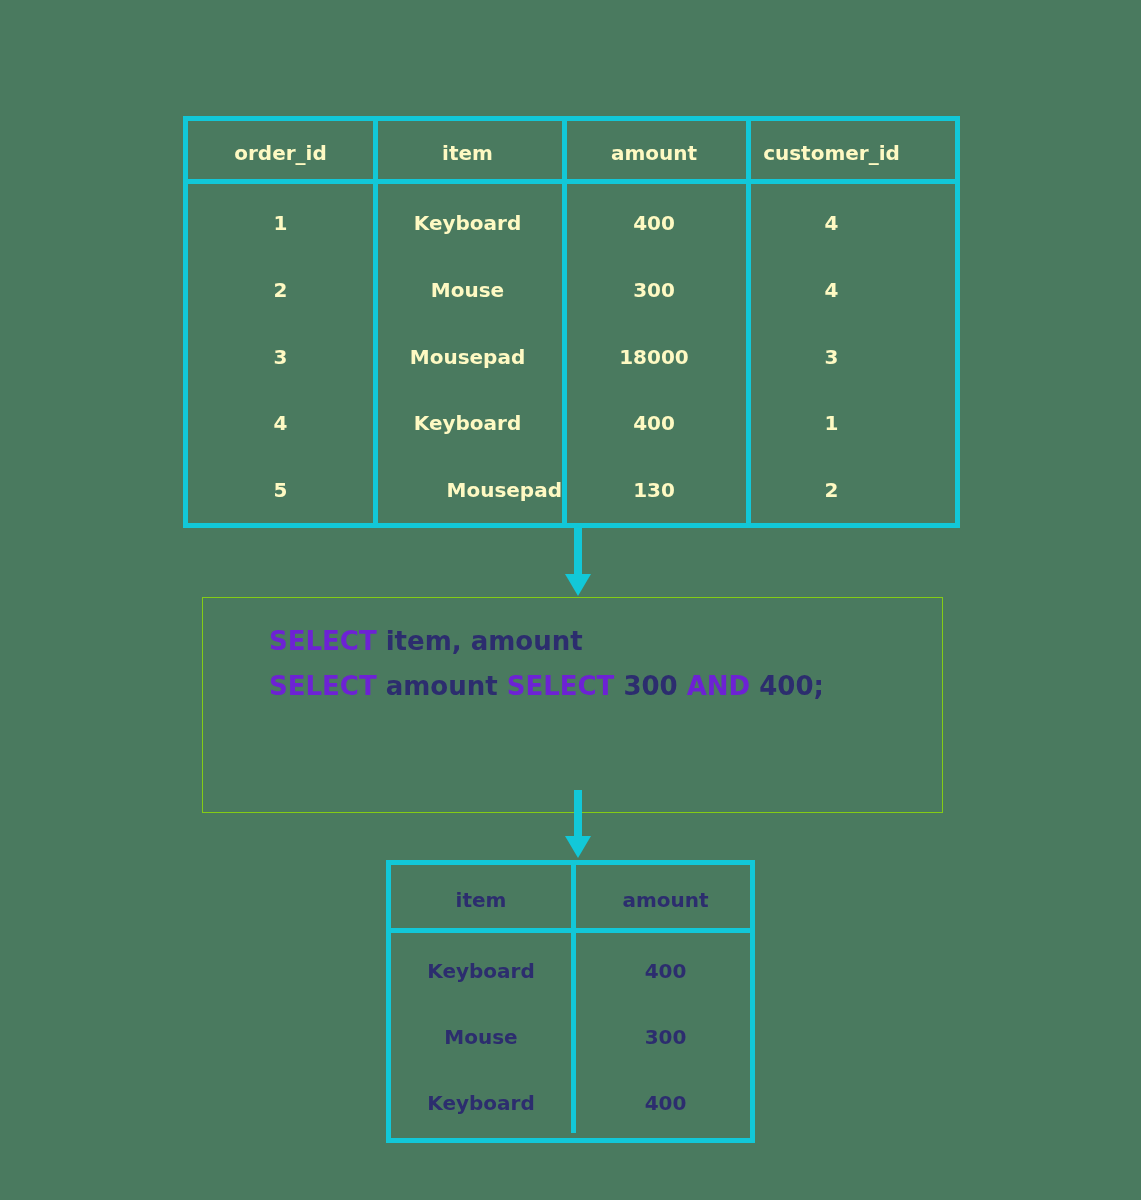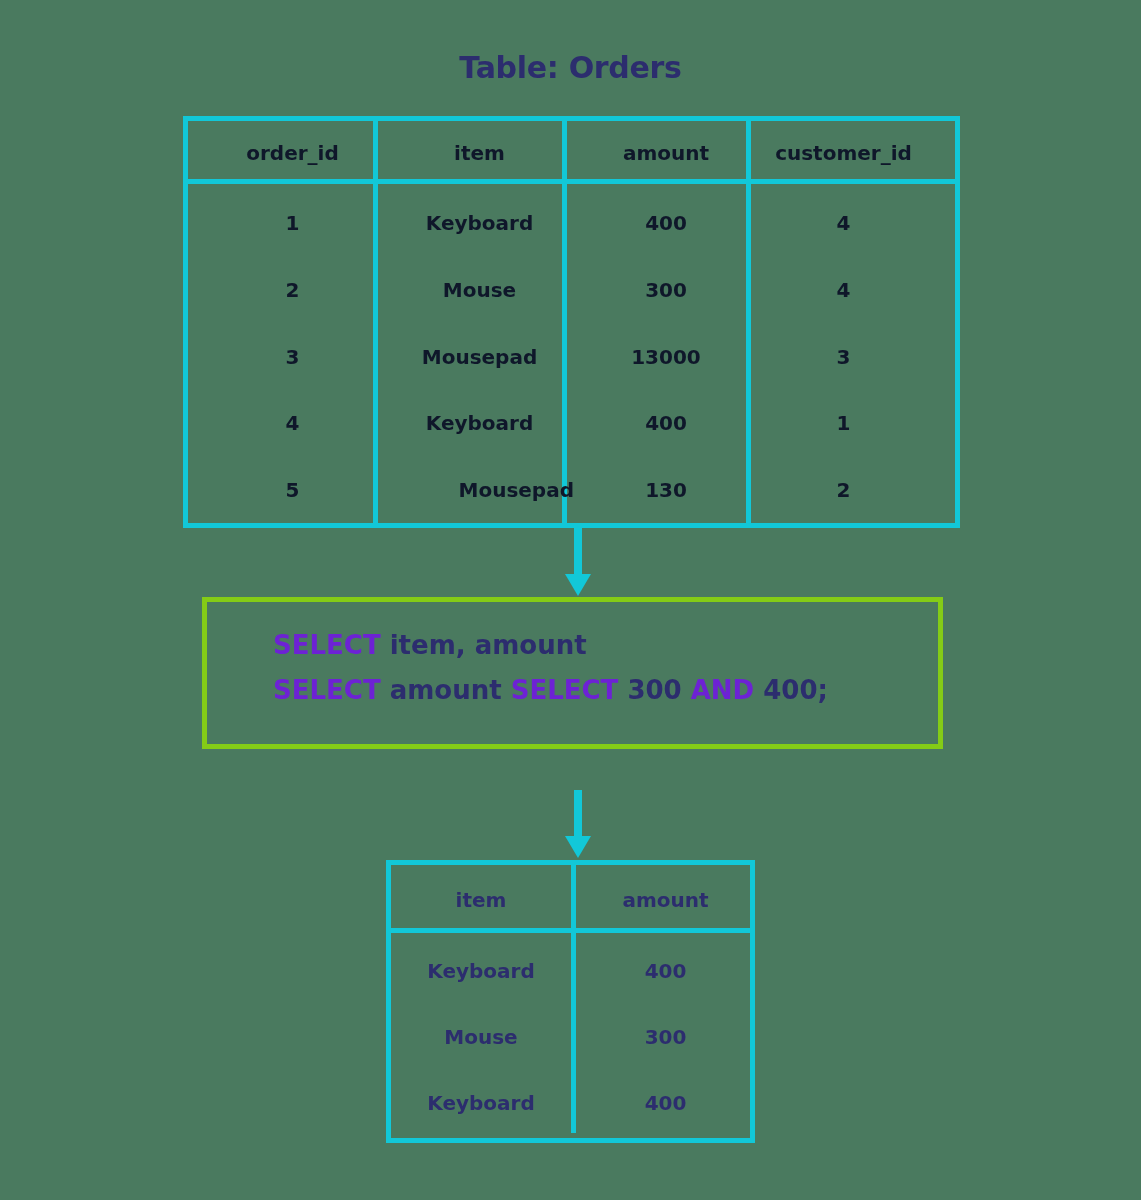--- a/index.html
+++ b/index.html
@@ -59,26 +59,25 @@
     width: 5px;
     height: 100%;
     background: #12c8d8;
   }
   .src-v1 { left: 185px; }
   .src-v2 { left: 374px; }
   .src-v3 { left: 558px; }
 
   .src-cell {
     position: absolute;
-    color: #0f172a;
+    color: #fef9c3;
     font-weight: bold;
     font-size: 20px;
     text-align: center;
     line-height: 1;
-    margin-left: 12px;
   }
   .src-head-cell { font-size: 20px; }
 
   
   .col-0 { left: 0px;   width: 185px; }
   .col-1 { left: 185px; width: 189px; }
   .col-2 { left: 374px; width: 184px; }
   .col-3 { left: 534px; width: 219px; }
 
   
@@ -108,22 +107,22 @@
   #arrow-2 { left: 565px; top: 790px; height: 70px; }
   #arrow-2 .shaft { height: 48px; }
   #arrow-2 .head  { top: 46px; }
 
   
   .query-box {
     position: absolute;
     left: 202px;
     top: 597px;
     width: 741px;
-    height: 152px;
-    border: 5px solid #84cc16;
+    height: 216px;
+    border: 1px solid #84cc16;
     box-sizing: border-box;
   }
   .query-lines {
     position: absolute;
     left: 66px;
     top: 30px;
     right: 10px;
   }
   .query-line {
     font-size: 26px;
@@ -170,21 +169,20 @@
     line-height: 1;
   }
   .rcol-0 { left: 0px;   width: 180px; }
   .rcol-1 { left: 185px; width: 179px; }
 </style>
 </head>
 <body>
 
 <div id="stage">
 
-  <div class="diagram-title">Table: Orders</div>
 
   <div class="source-table">
     <div class="src-header-rule"></div>
     <div class="src-vline src-v1"></div>
     <div class="src-vline src-v2"></div>
     <div class="src-vline src-v3"></div>
 
     <div class="src-cell src-head-cell col-0" style="top:22px;">order_id</div>
     <div class="src-cell src-head-cell col-1" style="top:22px;">item</div>
     <div class="src-cell src-head-cell col-2" style="top:22px;">amount</div>
@@ -195,21 +193,21 @@
     <div class="src-cell col-2" style="top:92px;">400</div>
     <div class="src-cell col-3" style="top:92px;">4</div>
 
     <div class="src-cell col-0" style="top:159px;">2</div>
     <div class="src-cell col-1" style="top:159px;">Mouse</div>
     <div class="src-cell col-2" style="top:159px;">300</div>
     <div class="src-cell col-3" style="top:159px;">4</div>
 
     <div class="src-cell col-0" style="top:226px;">3</div>
     <div class="src-cell col-1" style="top:226px;">Mousepad</div>
-    <div class="src-cell col-2" style="top:226px;">13000</div>
+    <div class="src-cell col-2" style="top:226px;">18000</div>
     <div class="src-cell col-3" style="top:226px;">3</div>
 
     <div class="src-cell col-0" style="top:292px;">4</div>
     <div class="src-cell col-1" style="top:292px;">Keyboard</div>
     <div class="src-cell col-2" style="top:292px;">400</div>
     <div class="src-cell col-3" style="top:292px;">1</div>
 
     <div class="src-cell col-0" style="top:359px;">5</div>
     <div class="src-cell col-1" style="top:359px;text-align:right;">Mousepad</div>
     <div class="src-cell col-2" style="top:359px;">130</div>

